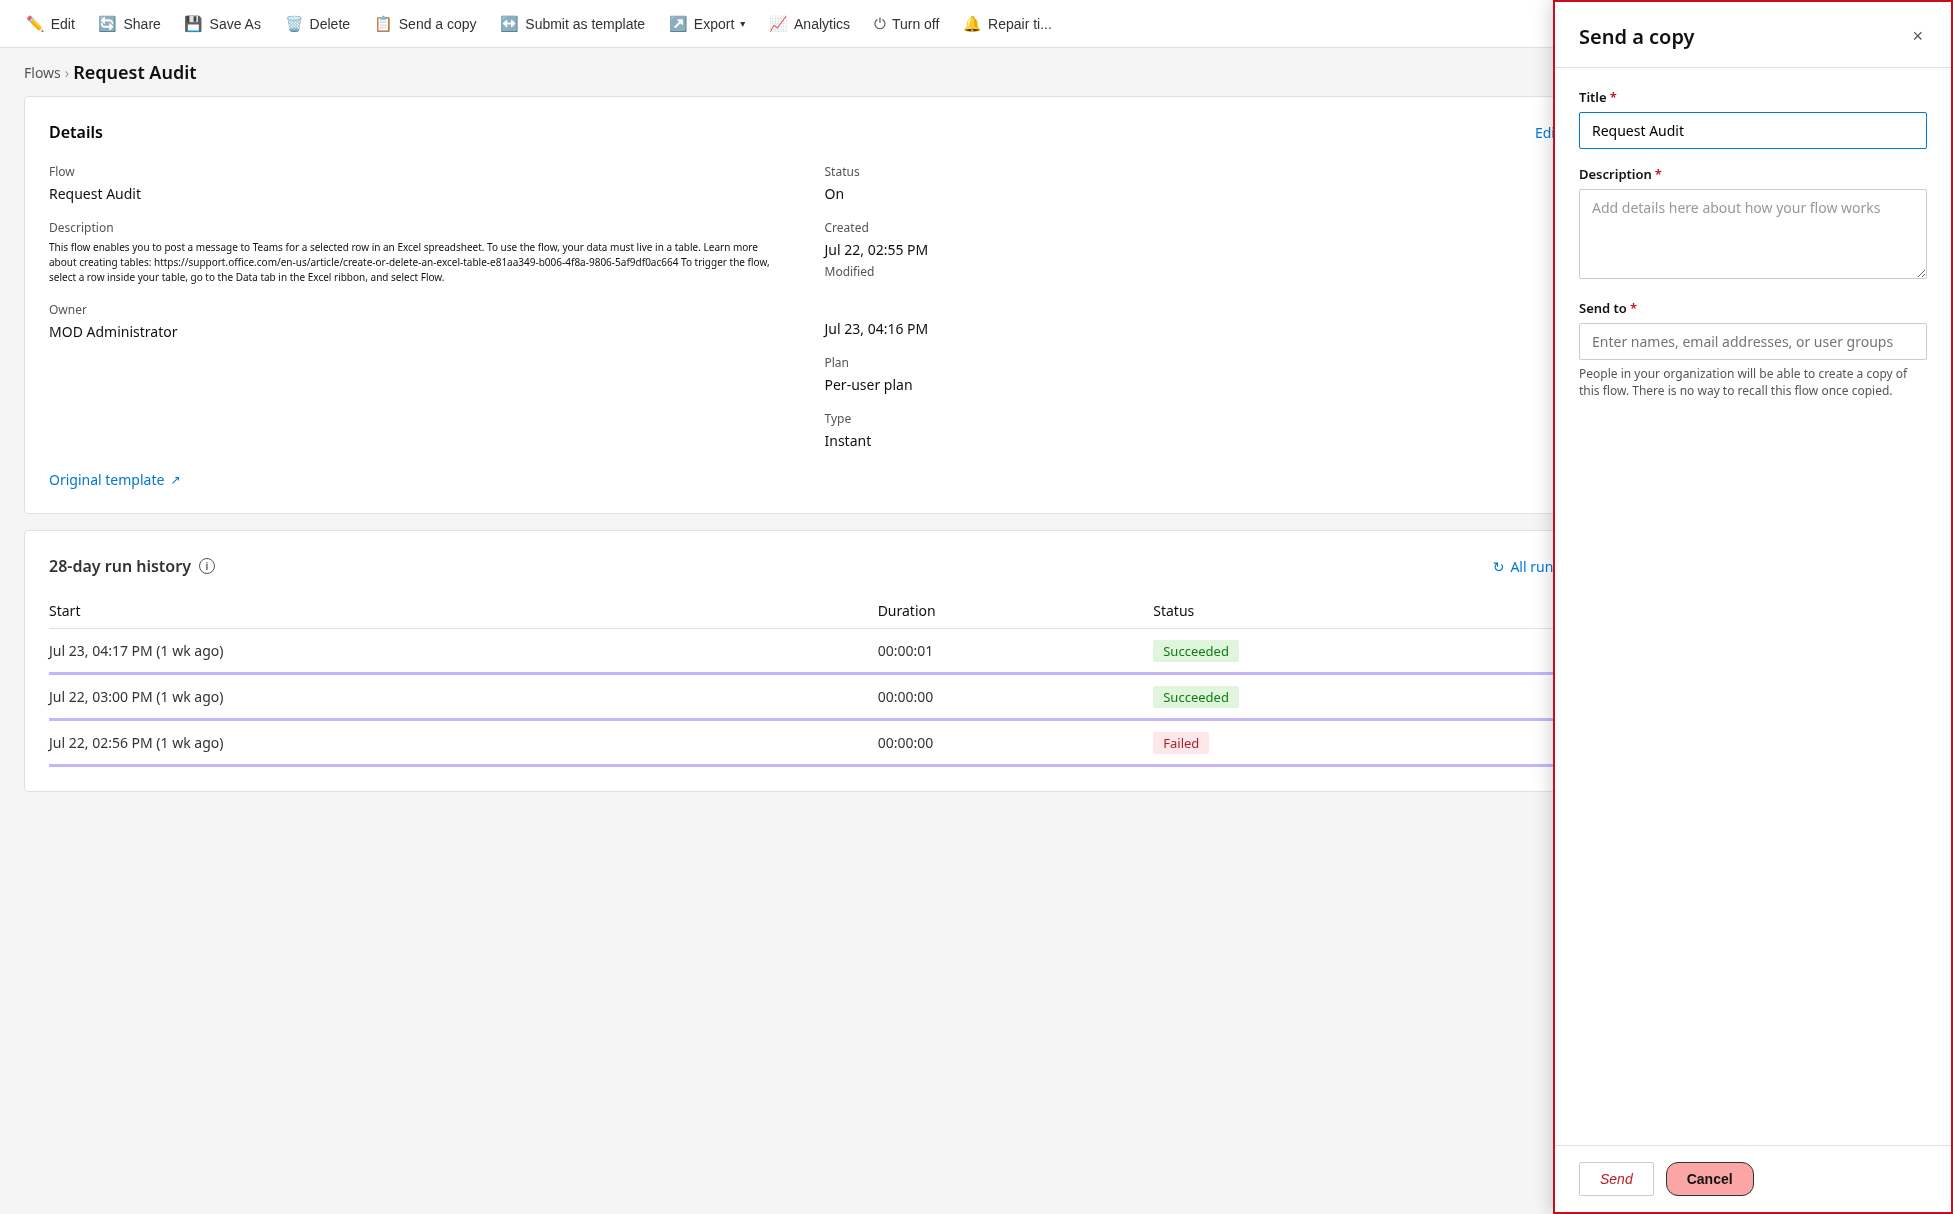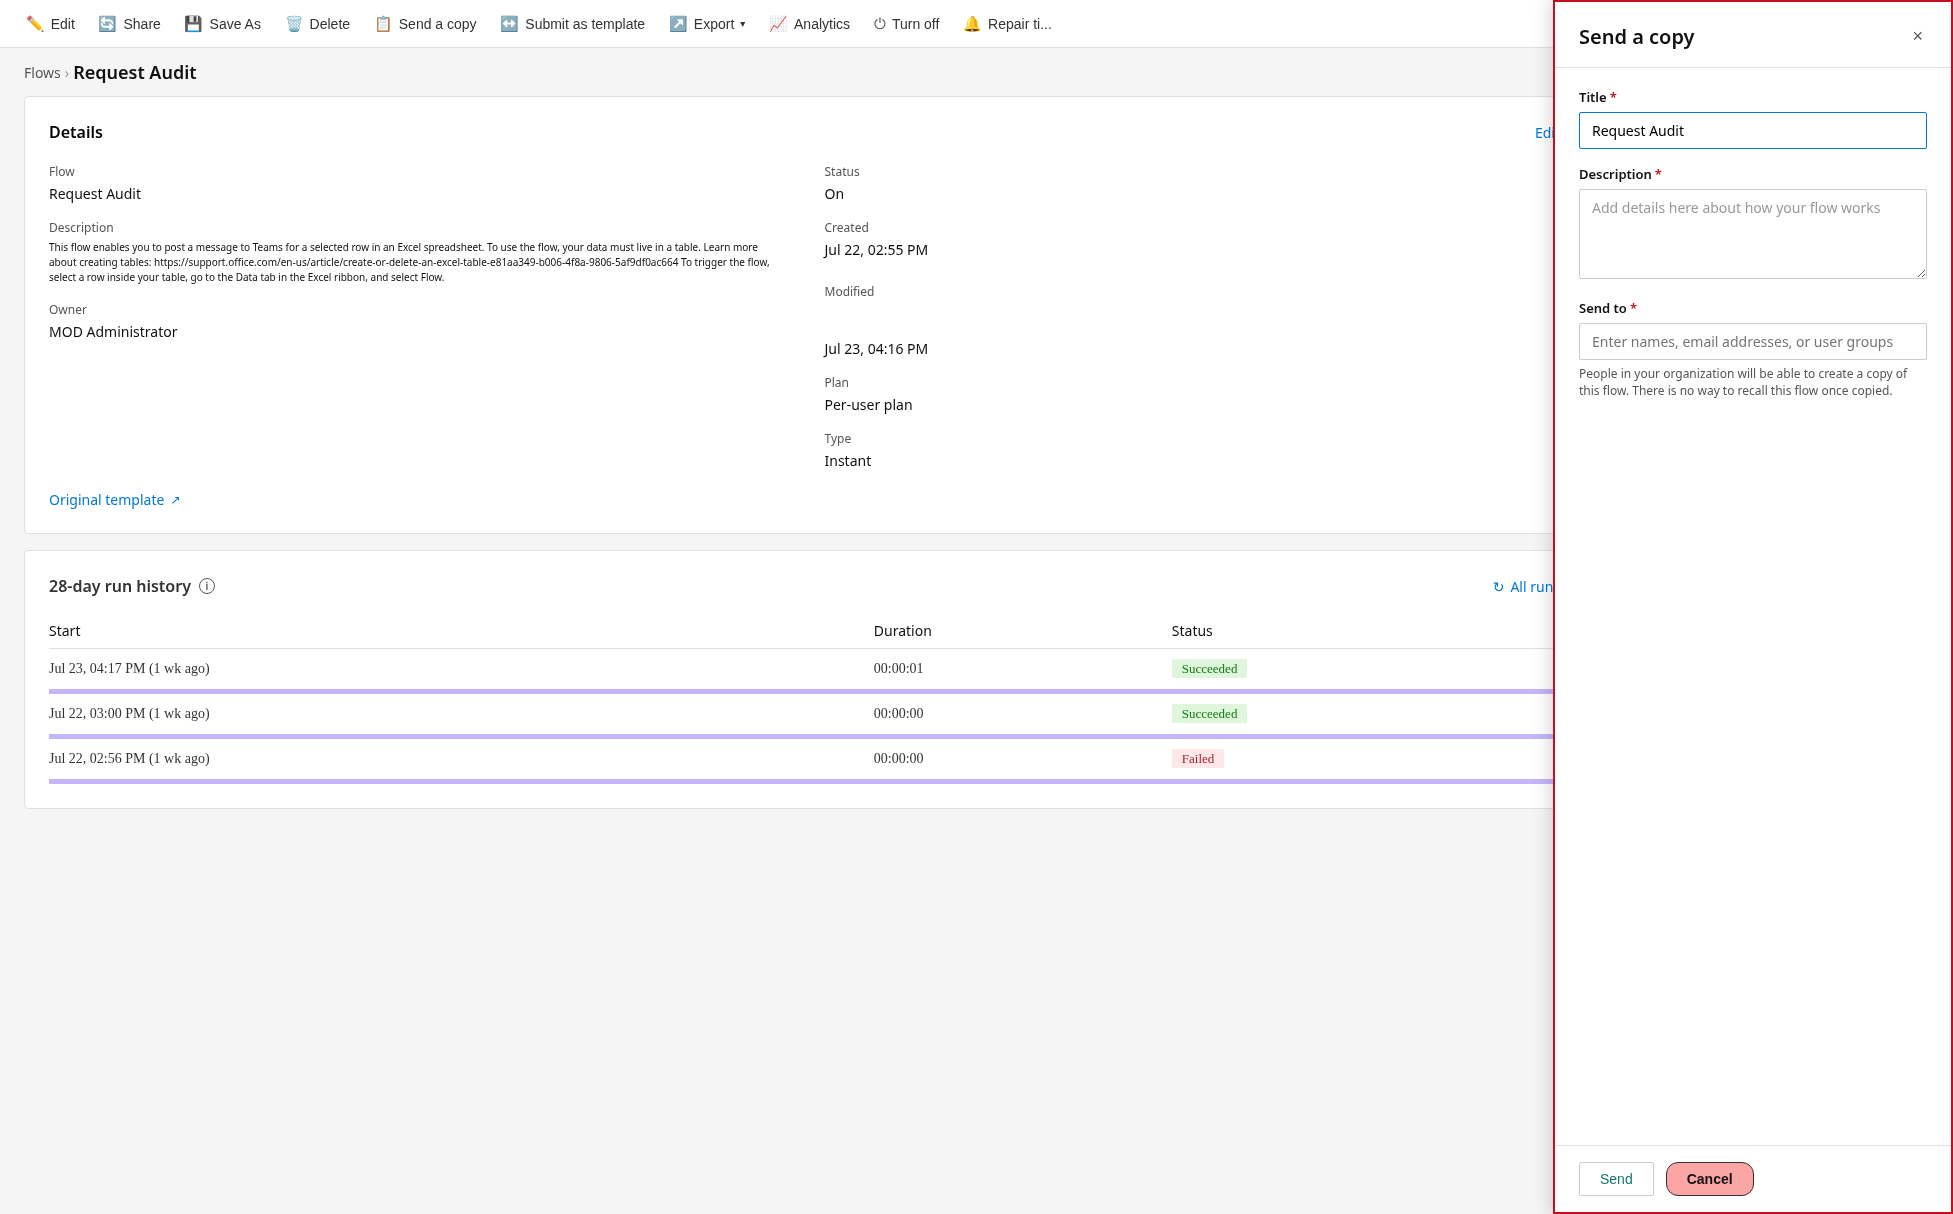--- a/index.html
+++ b/index.html
@@ -159,22 +159,21 @@
       padding: 8px 0;
       font-weight: 400;
       font-size: 14px;
       color: #111;
       border-bottom: 1px solid #e0e0e0;
     }
     .run-table td {
       padding: 12px 0;
       font-size: 14px;
       color: #333;
-      border-bottom: 5px solid #c4b5fd;
-      font-family: Liberation Serif, serif;
+      border-bottom: 3px solid #c4b5fd;
     }
     .status-badge {
       padding: 2px 10px;
       border-radius: 2px;
       font-size: 13px;
     }
     .status-succeeded { background: #dff6dd; color: #107c10; }
     .status-failed { background: #fde7e9; color: #a4262c; }
 
     
@@ -323,21 +322,22 @@
       gap: 12px;
       border-top: 1px solid #e0e0e0;
     }
     .btn-primary {
       padding: 8px 20px;
       background: #fff;
       border: 1px solid #ccc;
       border-radius: 2px;
       cursor: pointer;
       font-size: 14px;
-      color: #0f766e;
+      color: #b91c1c;
+      font-style: italic;
     }
     .btn-secondary {
       padding: 8px 20px;
       background: #fca5a5;
       border: 1px solid #333;
       border-radius: 12px;
       cursor: pointer;
       font-size: 14px;
       color: #111;
       font-weight: 700;
@@ -425,21 +425,21 @@
 
         <div>
           <div class="detail-group">
             <span class="detail-label">Status</span>
             <span class="detail-value">On</span>
           </div>
           <div class="detail-group" style="margin-top:16px;">
             <span class="detail-label">Created</span>
             <span class="detail-value">Jul 22, 02:55 PM</span>
           </div>
-          <div class="detail-group" style="margin-top:24px;gap:39px;">
+          <div class="detail-group" style="margin-top:4px;gap:39px;">
             <span class="detail-label">Modified</span>
             <span class="detail-value">Jul 23, 04:16 PM</span>
           </div>
           <div class="detail-group" style="margin-top:16px;">
             <span class="detail-label">Plan</span>
             <span class="detail-value">Per-user plan</span>
           </div>
           <div class="detail-group" style="margin-top:16px;">
             <span class="detail-label">Type</span>
             <span class="detail-value">Instant</span>

